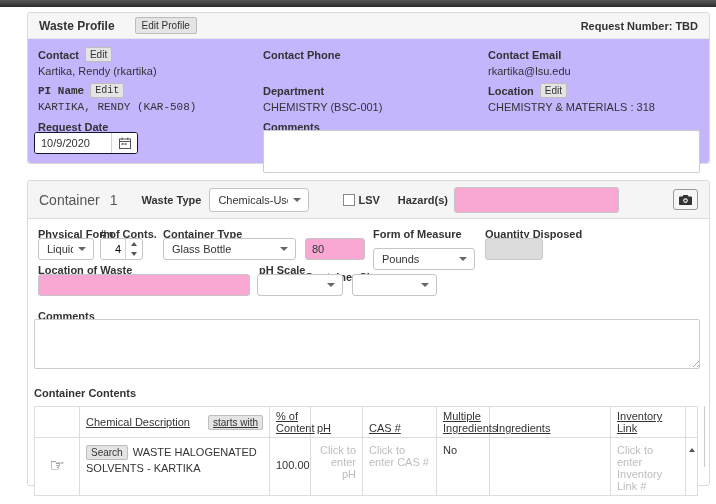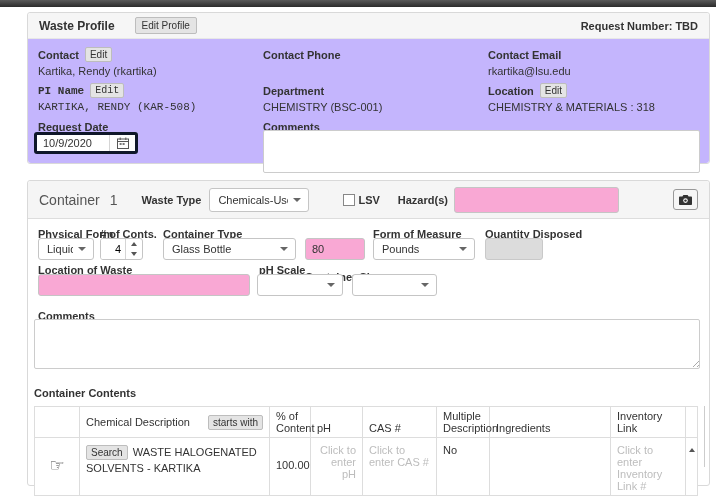--- a/index.html
+++ b/index.html
@@ -16,21 +16,21 @@
   .req-num { margin-left: auto; font-weight: bold; }
   .p1-body { height: 124px; background: #c4b5fd; position: relative; border-radius: 0 0 3px 3px; }
 
   .fld { position: absolute; }
   .lbl { font-weight: bold; display: flex; align-items: center; gap: 6px; height: 15px; white-space: nowrap; }
   .val { margin-top: 3px; white-space: nowrap; }
 
   .btn { font-family: inherit; font-size: 10px; color: #333; background: #e4e4e4; border: 1px solid #bdbdbd; border-radius: 2px; padding: 1px 6px; line-height: 1.3; cursor: pointer; }
   .btn-mini { font-size: 10px; padding: 0 4px; }
 
-  .date-group { position: absolute; left: 6px; top: 93px; width: 104px; height: 22px; display: flex; background: #fff; border: 3px solid #0f172a; border-radius: 3px; overflow: hidden; justify-content: center; }
+  .date-group { position: absolute; left: 6px; top: 93px; width: 104px; height: 22px; display: flex; background: #fff; border: 1px solid #0f172a; border-radius: 3px; overflow: hidden; justify-content: center; }
   .date-group input { flex: 1; min-width: 0; border: none; outline: none; font-family: inherit; font-size: 11px; padding: 0 6px; color: #333; }
   .cal-btn { width: 26px; border-left: 1px solid #d5d5d5; background: #fdfdfd; display: flex; align-items: center; justify-content: center; cursor: pointer; }
 
   textarea { font-family: inherit; font-size: 11px; border: 1px solid #ccc; border-radius: 2px; background: #fff; resize: none; outline: none; padding: 3px 5px; }
   .profile-comments { position: absolute; left: 235px; top: 91px; width: 437px; height: 43px; }
 
   .panel-2 { margin-top: 16px; height: 306px; position: relative; }
   .p2-header { height: 38px; display: flex; align-items: center; padding: 0 11px; background: #f5f5f5; border-bottom: 1px solid #ddd; border-radius: 3px 3px 0 0; }
   .container-title { font-size: 14px; color: #555; display: flex; gap: 10px; }
   .inline-lbl { font-weight: bold; white-space: nowrap; }
@@ -62,21 +62,21 @@
 
   .disabled-input { background: #dcdcdc; border: 1px solid #c9c9c9; border-radius: 3px; width: 58px; }
 
   .container-comments { position: absolute; left: 6px; top: 100px; width: 666px; height: 50px; }
   .resize-handle { position: absolute; left: 662px; top: 139px; width: 9px; height: 9px; background: repeating-linear-gradient(135deg, transparent 0 2px, #aaa 2px 3px); clip-path: polygon(100% 0, 100% 100%, 0 100%); pointer-events: none; }
 
   .cc-label { position: absolute; left: 6px; top: 168px; font-weight: bold; }
 
   table.grid { position: absolute; left: 6px; top: 187px; width: 663px; border-collapse: collapse; table-layout: fixed; background: #fff; }
   .grid th, .grid td { border: 1px solid #ddd; font-weight: normal; text-align: left; padding: 3px 6px; }
-  .grid thead tr { height: 30px; }
+  .grid thead tr { height: 30px; text-decoration: underline; }
   .grid tbody tr { height: 44px; }
   .grid th { vertical-align: bottom; color: #333; }
   th.th-desc, th.th-pct { vertical-align: middle; }
   .th-desc-inner { display: flex; align-items: center; justify-content: space-between; gap: 4px; }
   .grid td { vertical-align: top; padding-top: 6px; }
   td.cell-icon { vertical-align: middle; text-align: center; font-size: 17px; color: #444; padding-top: 0; cursor: pointer; }
   td.cell-pct { text-align: right; vertical-align: middle; padding-top: 0; }
   td.cell-ph { text-align: right; }
   .ghost { color: #bdbdbd; }
   .desc-line { line-height: 16px; }
@@ -220,21 +220,21 @@
     <span class="lbl" style="left:135px; top:7px;">Container Type</span>
     <div class="ctl sel sel-sm" style="left:135px; top:19px; width:133px;">
       <span>Glass Bottle</span>
       <i class="arrow"></i>
     </div>
 
     <span class="lbl" style="left:277px; top:6px;margin-top:44px;">Container Size</span>
     <input class="ctl txt" type="text" style="left: 277px; top: 19px; width: 60px;" value="80">
 
     <span class="lbl" style="left:345px; top:7px;">Form of Measure</span>
-    <div class="ctl sel sel-sm" style="left:345px; top:19px; width:102px;">
+    <div class="ctl sel sel-sm" style="left:345px; top:29px; width:102px;">
       <span>Pounds</span>
       <i class="arrow"></i>
     </div>
 
     <span class="lbl" style="left:457px; top:7px;">Quantity Disposed</span>
     <input class="ctl txt disabled-input" type="text" style="left: 457px; top: 19px;" disabled="" value="">
 
     <span class="lbl" style="left:10px; top:43px;">Location of Waste</span>
     <input class="ctl txt" type="text" style="left: 10px; top: 55px; width: 212px;" value="">
 
@@ -273,21 +273,21 @@
           <th></th>
           <th class="th-desc">
             <div class="th-desc-inner">
               <span>Chemical Description</span>
               <button class="btn btn-mini">starts with</button>
             </div>
           </th>
           <th class="th-pct">% of Content</th>
           <th>pH</th>
           <th>CAS #</th>
-          <th>Multiple Description</th>
+          <th>Multiple Ingredients</th>
           <th>Ingredients</th>
           <th>Inventory Link</th>
           <th></th>
         </tr>
       </thead>
       <tbody>
         <tr>
           <td class="cell-icon"><span>☞</span></td>
           <td>
             <div class="desc-line">

